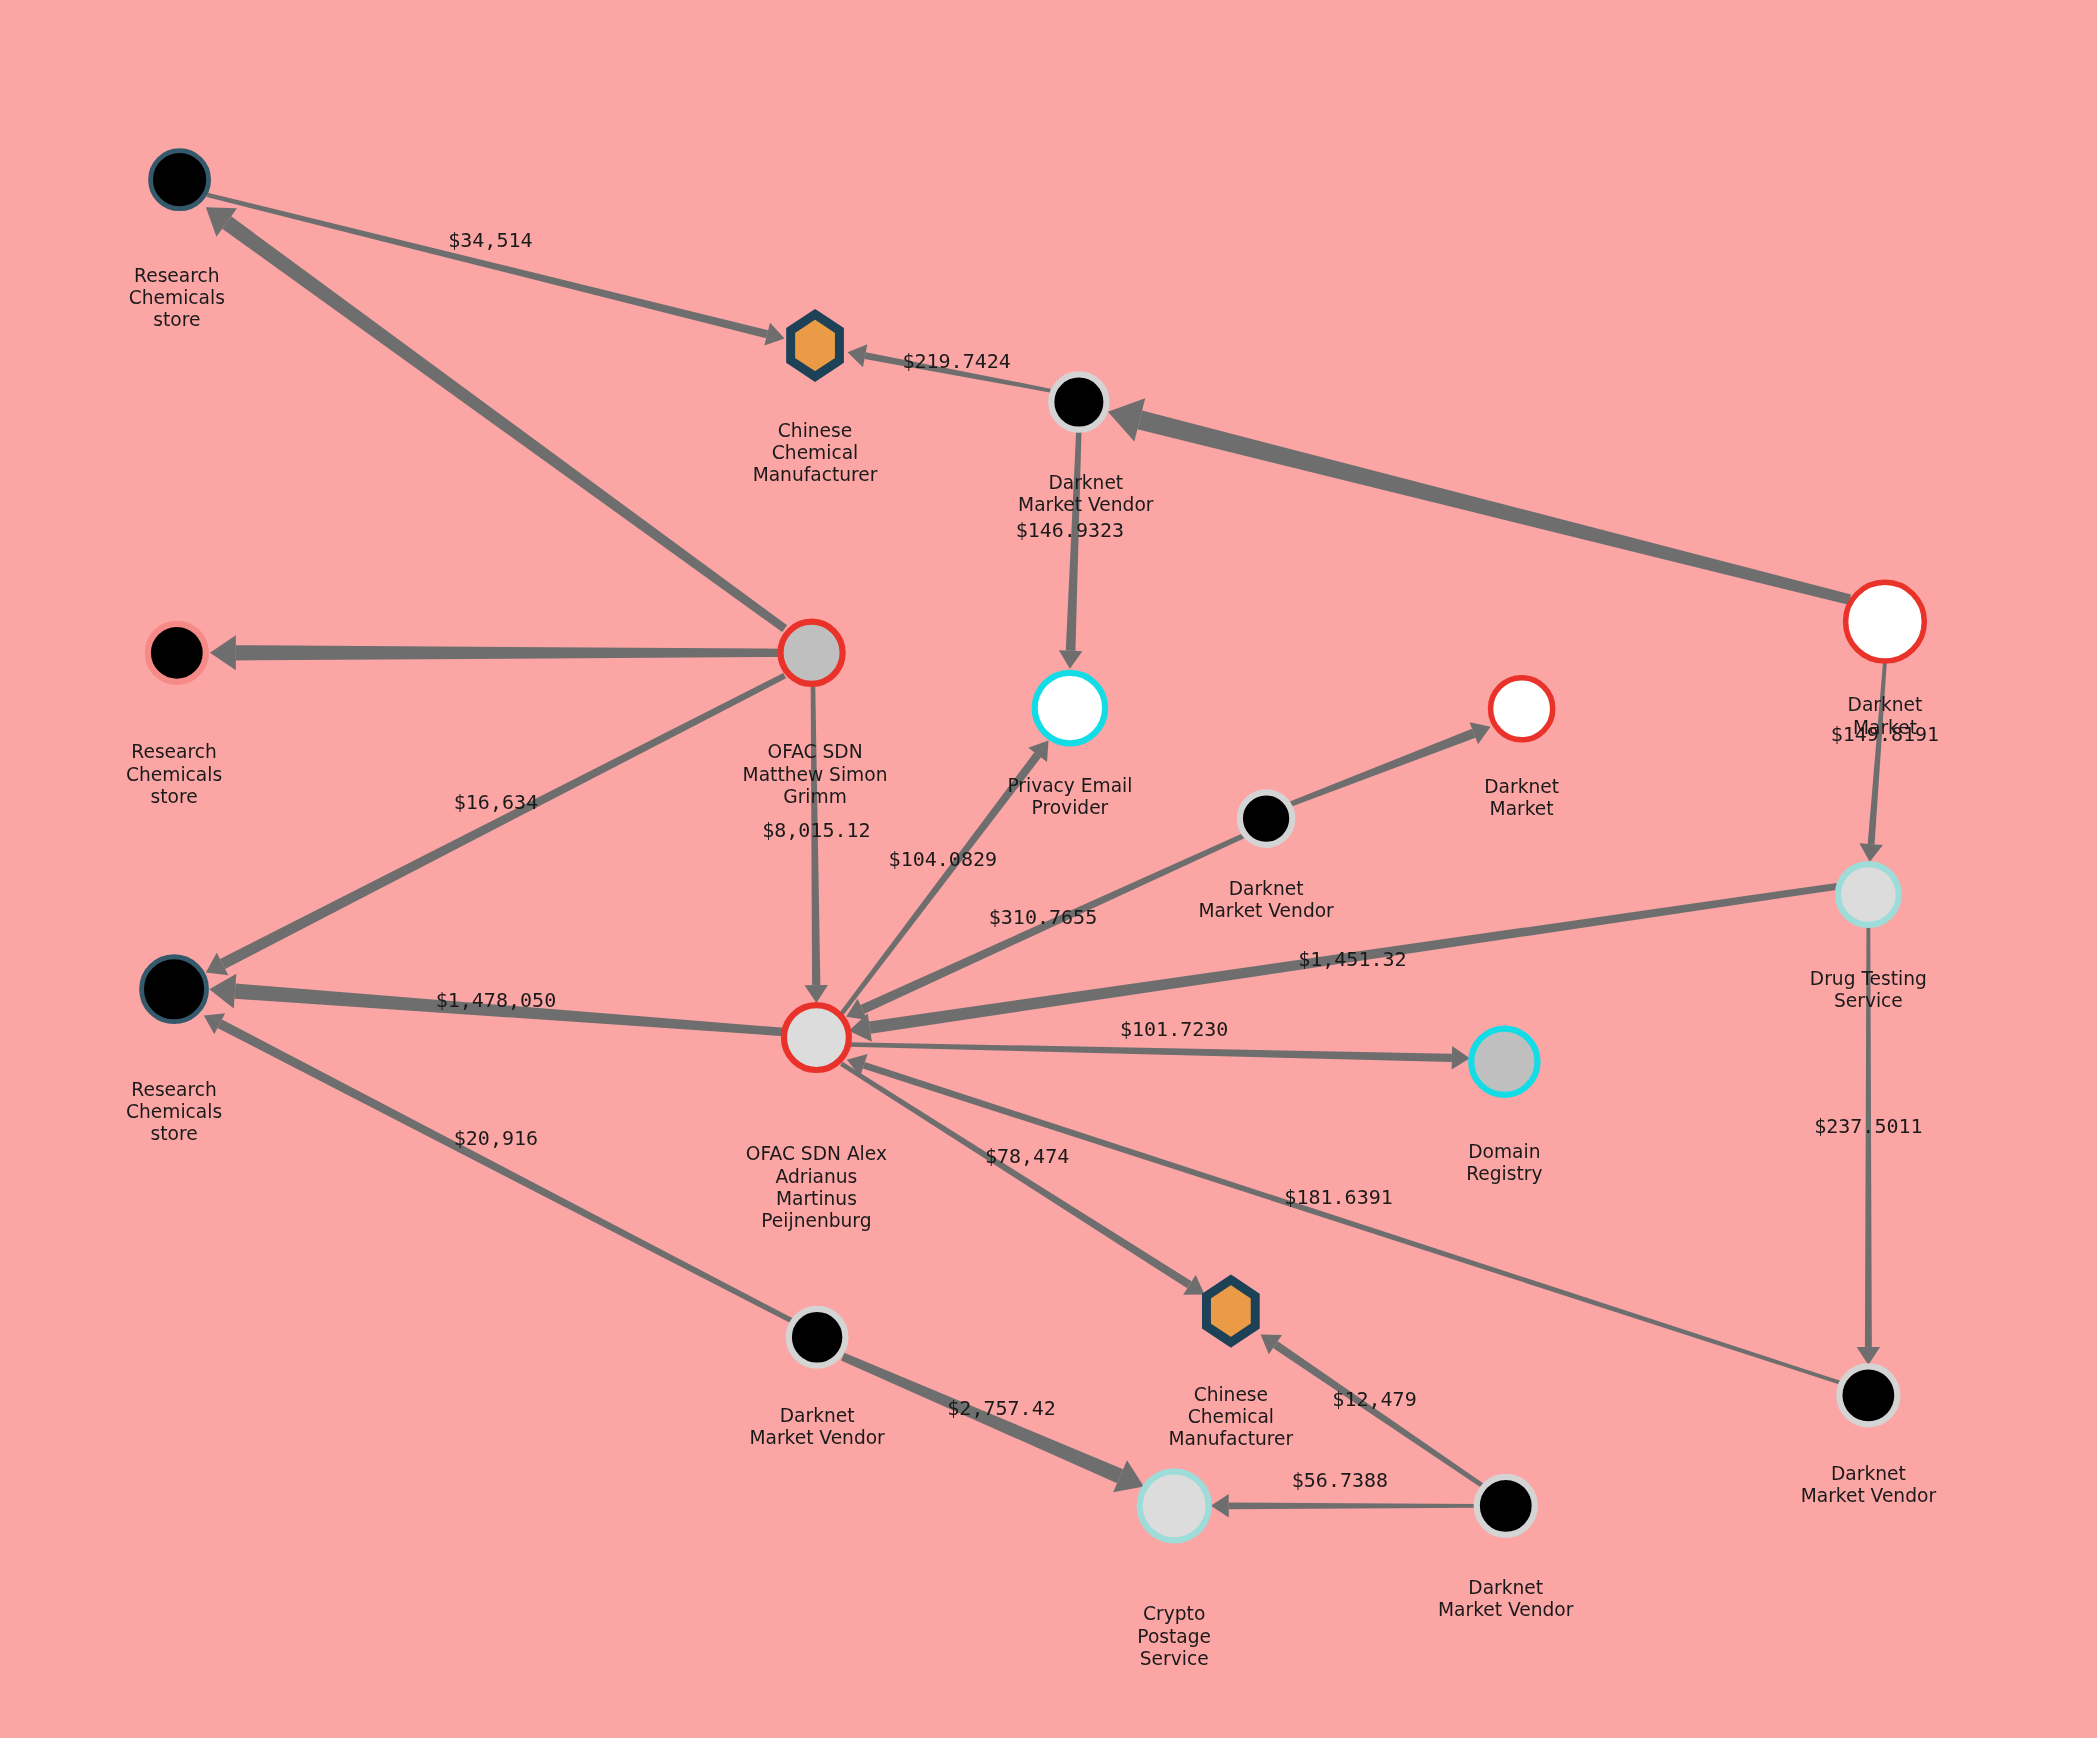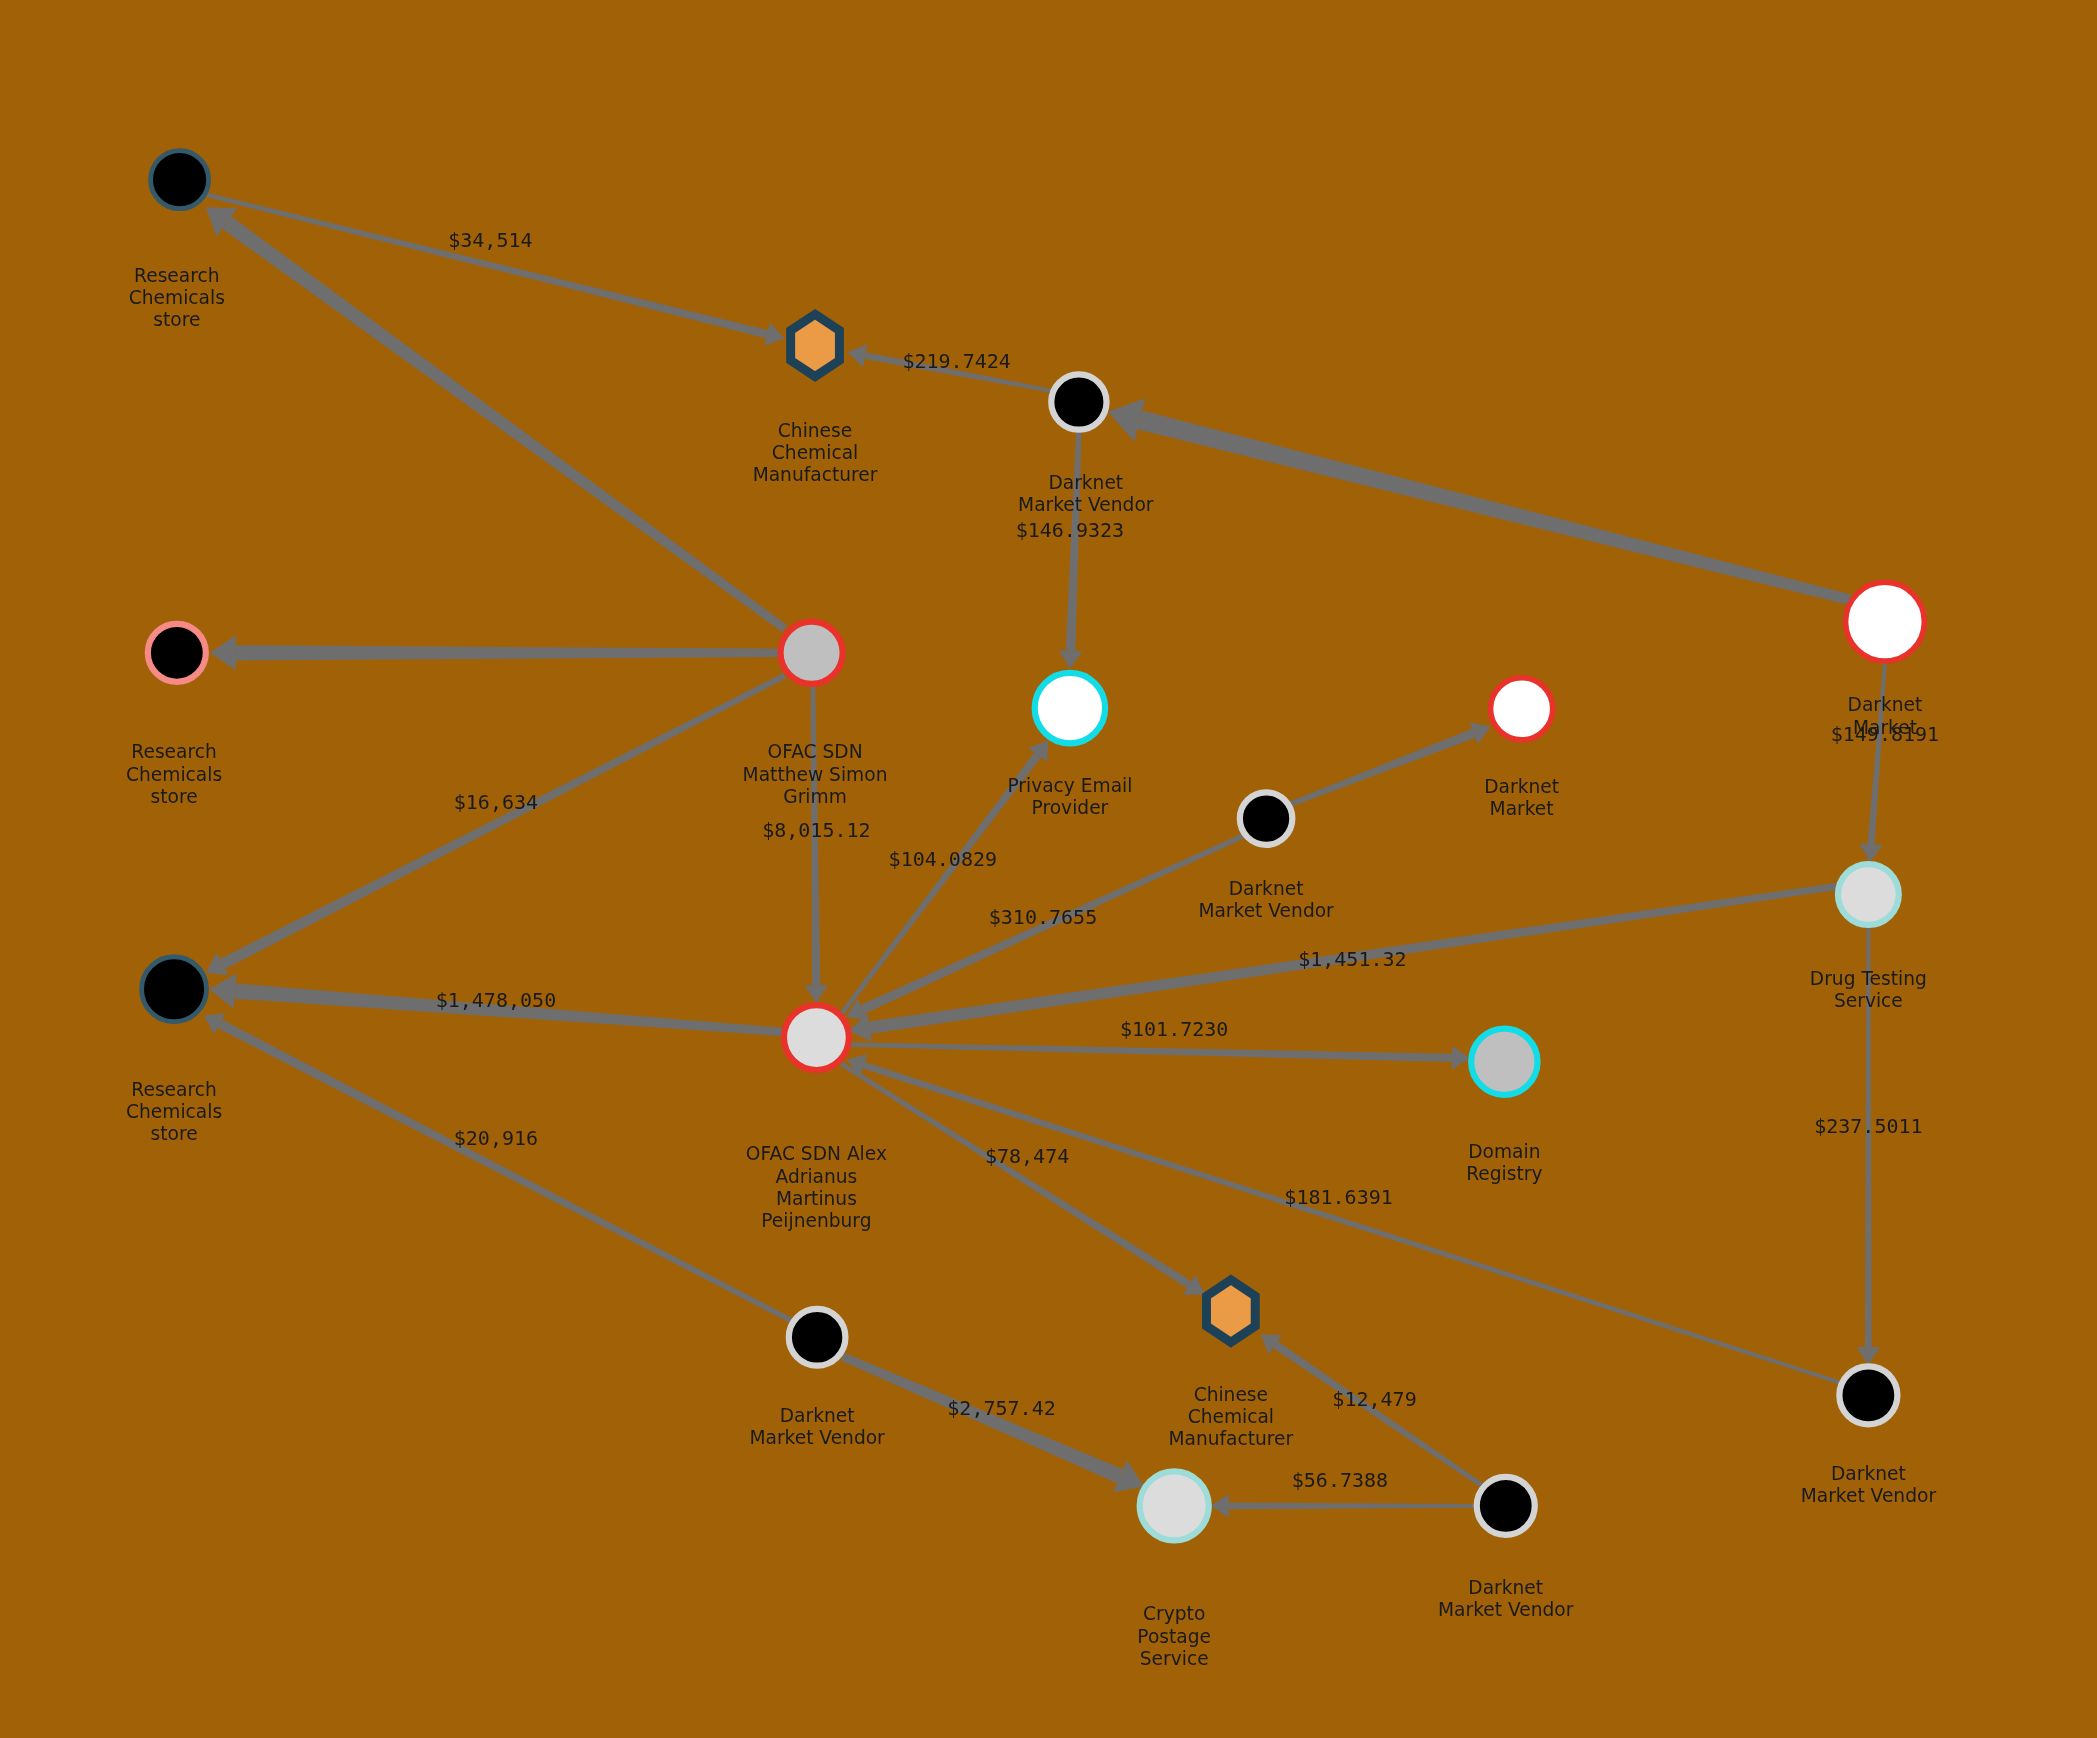--- a/index.html
+++ b/index.html
@@ -8,21 +8,21 @@
     padding: 0;
     background: #ffffff;
   }
   body {
     font-family: "DejaVu Sans", sans-serif;
   }
   #graph-root {
     position: relative;
     width: 2097px;
     height: 1738px;
-    background: #a16207;
+    background: #fca5a5;
     overflow: hidden;
   }
   svg#graph-canvas {
     position: absolute;
     top: 0; left: 0;
     width: 2097px;
     height: 1738px;
     display: block;
   }
   .node-label {

